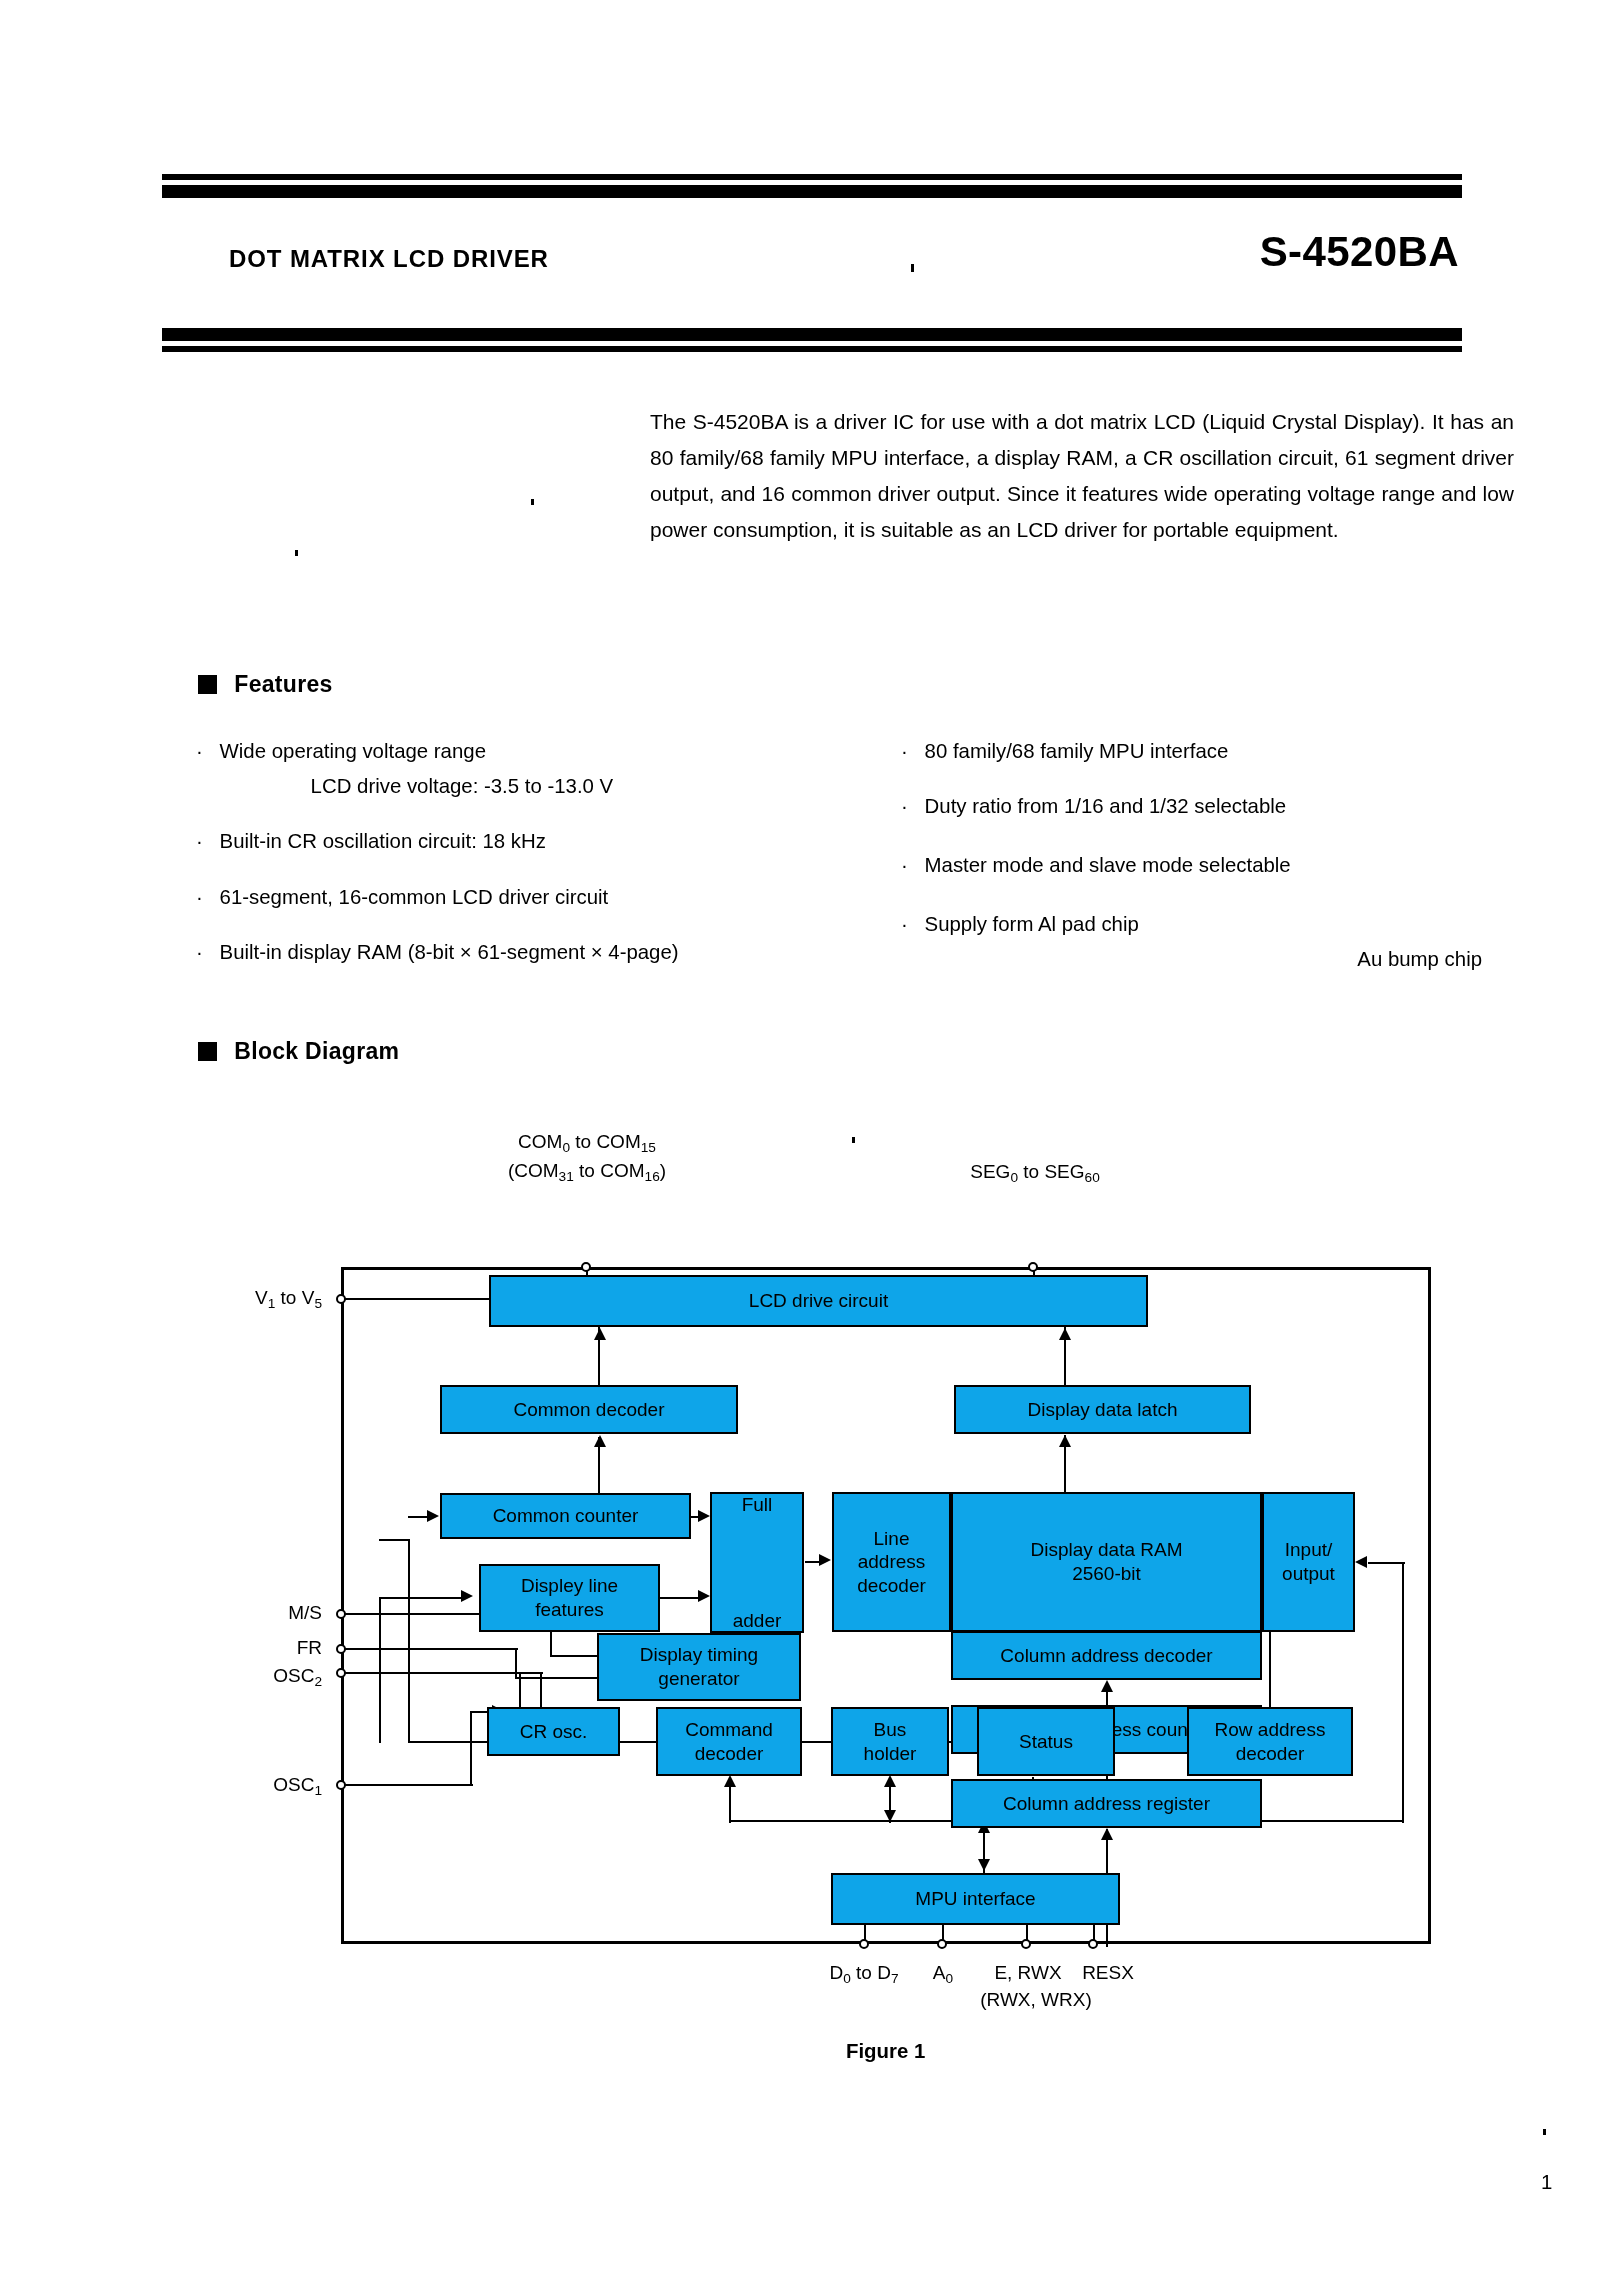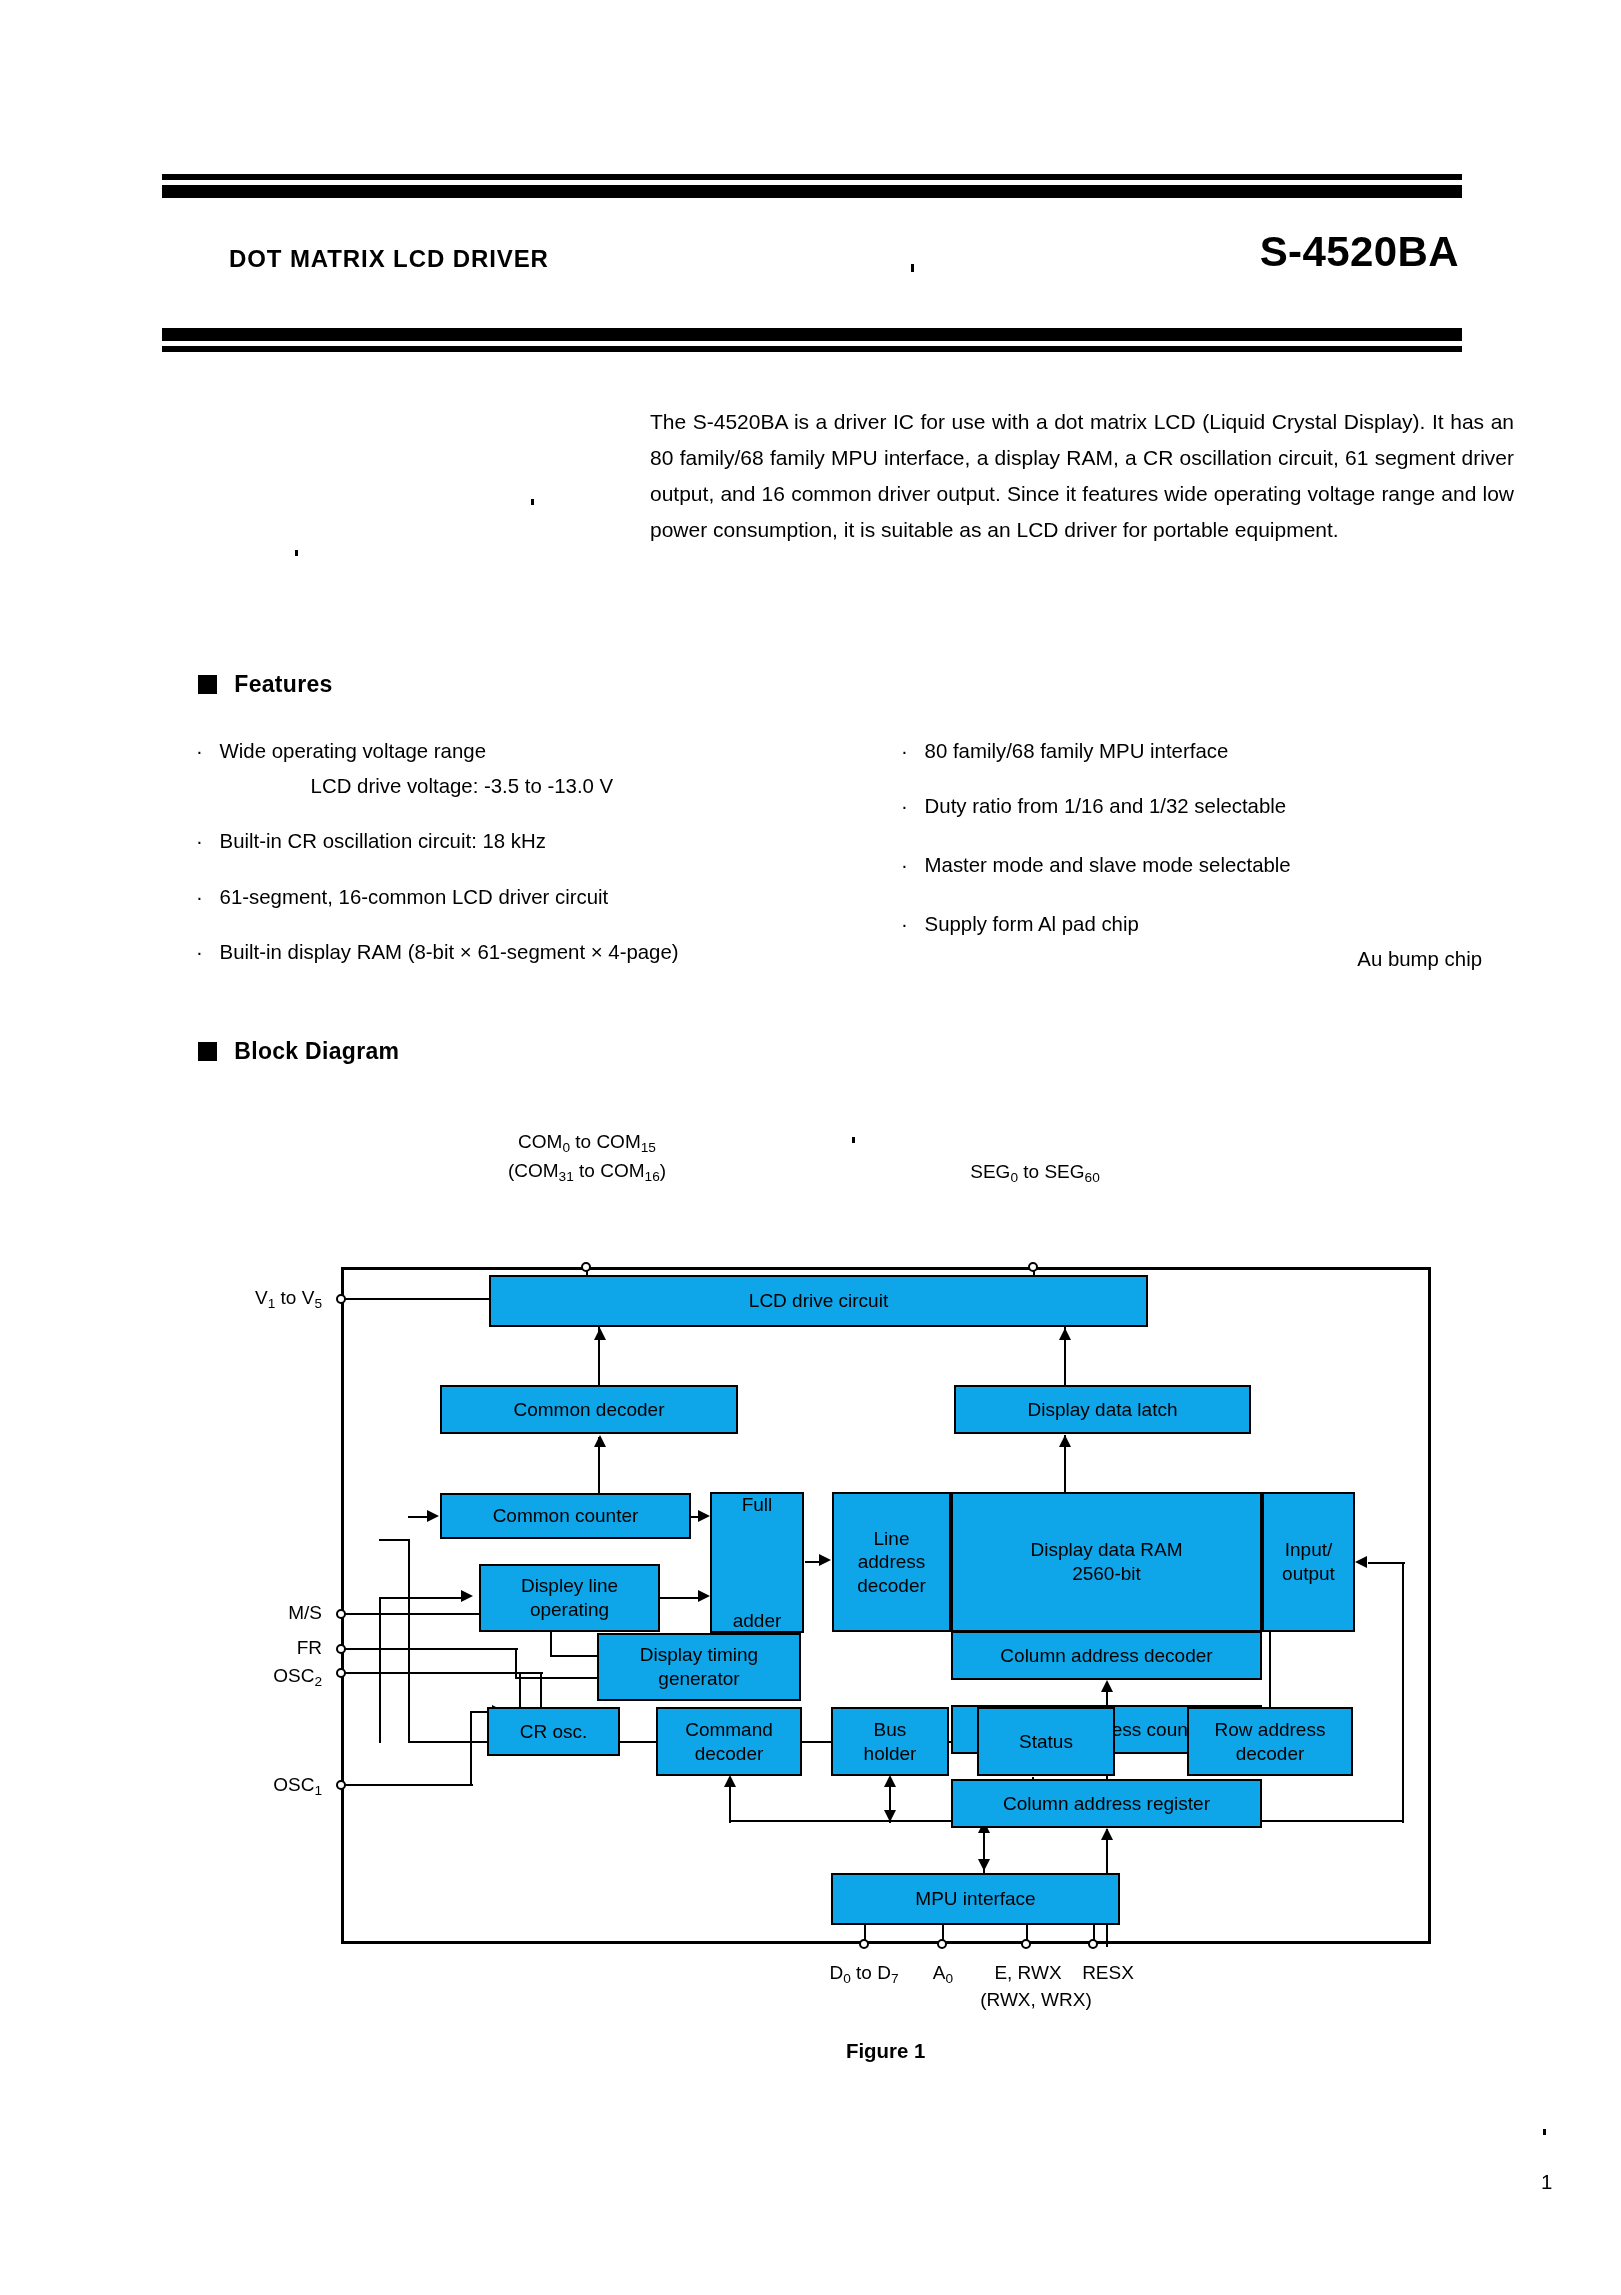--- a/index.html
+++ b/index.html
@@ -228,21 +228,21 @@
 
     <div class="box" style="left:440px;top:394px;width:251px;height:46px;">Common counter</div>
     <div class="line vl" style="left:598px;top:338px;height:58px;"></div>
     <div class="arrow up" style="left:594px;top:336px;"></div>
 
     <div class="line vl" style="left:408px;top:417px;height:1.6px;"></div>
     <div class="line hl" style="left:408px;top:417px;width:19px;"></div>
     <div class="arrow right" style="left:427px;top:411px;"></div>
 
     <div class="box" style="left:479px;top:465px;width:181px;height:68px;white-space:pre-line;">Displey line
-operating</div>
+features</div>
     <div class="line hl" style="left:379px;top:498px;width:82px;"></div>
     <div class="line vl" style="left:379px;top:498px;height:1.6px;"></div>
     <div class="arrow right" style="left:461px;top:491px;"></div>
     <div class="line vl" style="left:379px;top:498px;height:146px;"></div>
 
     <div class="box" style="left:710px;top:393px;width:94px;height:141px;white-space:pre-line;line-height:58px;">Full
 
 adder</div>
     <div class="line hl" style="left:691px;top:417px;width:7.9px;"></div>
     <div class="arrow right" style="left:698px;top:411px;"></div>

